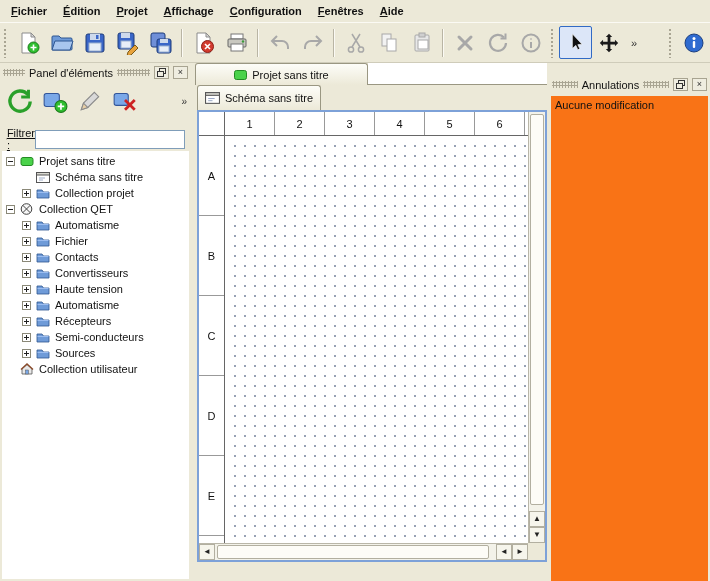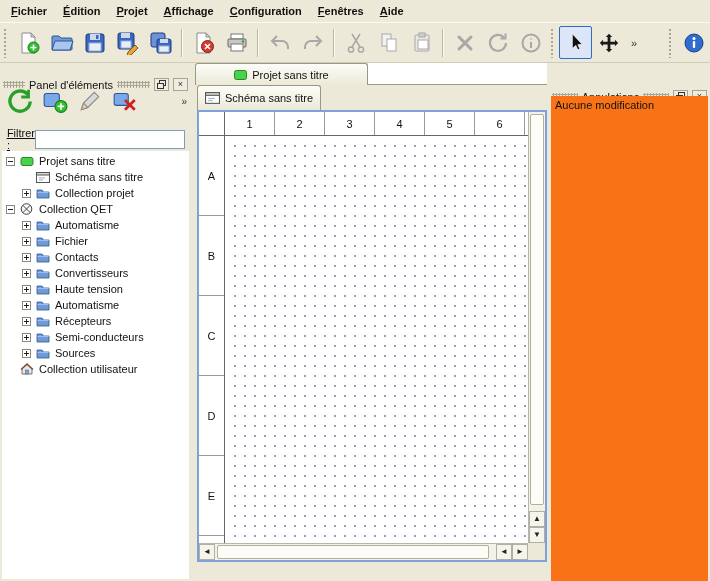--- a/index.html
+++ b/index.html
@@ -16,21 +16,21 @@
   .toolbar{position:absolute;left:0;top:22px;width:710px;height:41px;display:flex;align-items:center;background:#ece9d8;border-top:1px solid #fbfaf4;border-bottom:1px solid #cfccba;}
   .tb-grip{width:5px;height:30px;margin:0 4px 0 3px;background-image:radial-gradient(#a9a593 1px,transparent 1.1px);background-size:4px 4px;}
   .tb-sep{width:2px;height:28px;margin:0 4px;border-left:1px solid #b9b5a4;border-right:1px solid #fbfaf4;}
   .tb-btn{width:33px;height:33px;border:1px solid transparent;background:transparent;display:flex;align-items:center;justify-content:center;padding:0;}
   .tb-btn.checked{background:#dce6f8;border:1px solid #316ac5;border-radius:2px;}
   .tb-overflow{width:18px;height:28px;border:none;background:transparent;font-size:11px;color:#333;padding:0;}
   .tb-spring{flex:1;}
 
   
   .dock{position:absolute;top:63px;background:#ece9d8;}
-  .dock-head{position:absolute;left:3px;right:3px;top:14px;height:15px;display:flex;align-items:center;gap:4px;}
+  .dock-head{position:absolute;left:3px;right:3px;top:2px;height:15px;display:flex;align-items:center;gap:4px;}
   .grip-h{height:7px;background-image:radial-gradient(#a9a593 1px,transparent 1.1px);background-size:3px 3px;}
   .grip-lead{width:22px;}
   .grip-fill{flex:1;}
   .dock-title{font-size:11px;white-space:nowrap;}
   .dock-btn{width:15px;height:13px;background:#efede0;border:1px solid #a8a491;display:flex;align-items:center;justify-content:center;font-size:9px;line-height:1;color:#333;padding:0;}
 
   
   .left-dock{left:0;width:191px;height:518px;}
   .panel-toolbar{position:absolute;left:4px;right:4px;top:20px;height:36px;display:flex;align-items:center;}
   .pt-btn{width:31px;height:31px;border:none;background:transparent;display:flex;align-items:center;justify-content:center;padding:0;margin-right:4px;}

